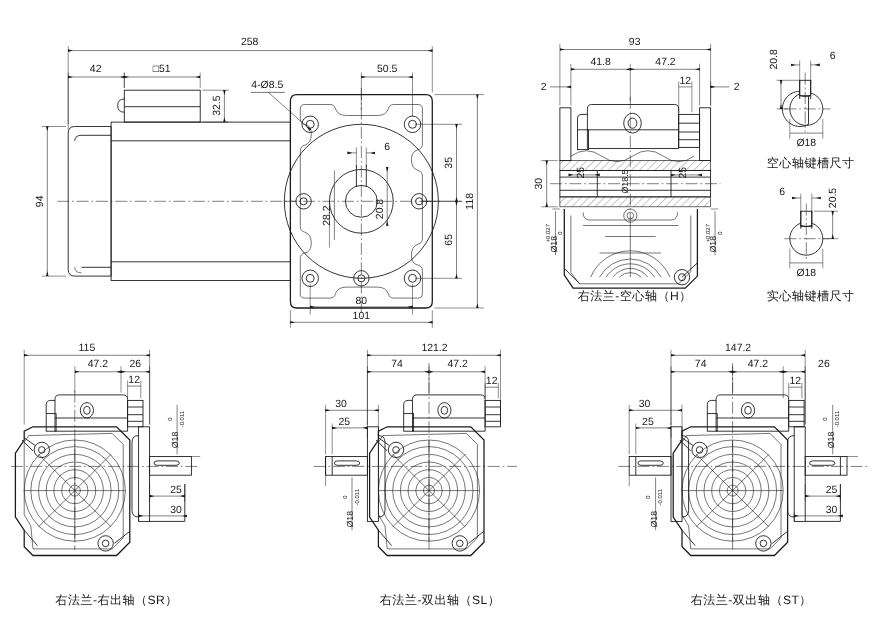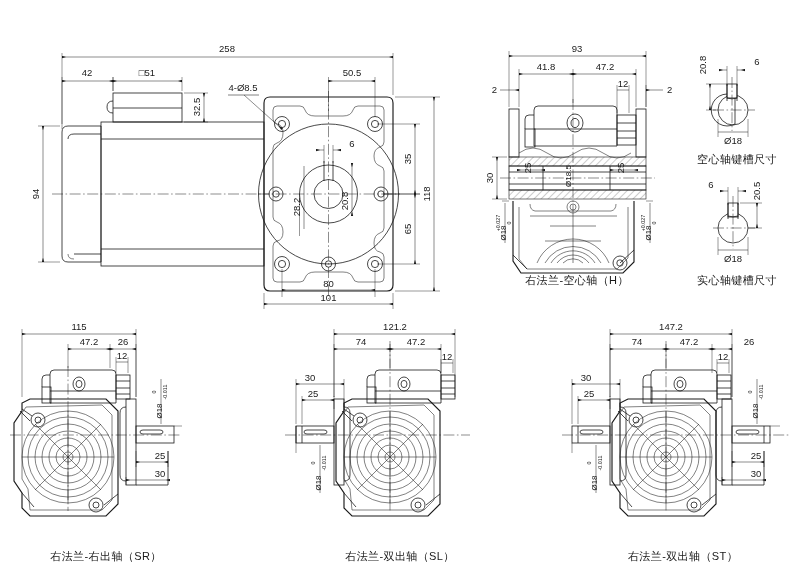--- a/index.html
+++ b/index.html
@@ -1,18 +1,18 @@
 <!DOCTYPE html>
 <html><head>
 <meta charset="utf-8">
 <style>
   html,body{margin:0;padding:0;background:#ffffff;}
   body{width:800px;height:577px;position:relative;overflow:hidden;
        font-family:"Liberation Sans", sans-serif;color:#1a1a1a;}
-  #sheet{position:absolute;left:0;top:11px;width:800px;height:416px;}
+  #sheet{position:absolute;left:0;top:0;width:800px;height:416px;}
   svg{display:block;}
   .ln{stroke:#1a1a1a;stroke-width:.8;fill:none;}
   .thin{stroke:#1a1a1a;stroke-width:.55;fill:none;}
   .thick{stroke:#1a1a1a;stroke-width:1.15;fill:none;}
   .dim{stroke:#1a1a1a;stroke-width:.5;fill:none;}
   .ext{stroke:#1a1a1a;stroke-width:.45;fill:none;}
   .ctr{stroke:#1a1a1a;stroke-width:.5;fill:none;stroke-dasharray:11 2.5 1.6 2.5;}
   .wh{fill:#ffffff;}
   text{font-family:"Liberation Sans", sans-serif;fill:#1a1a1a;}
   .t{font-size:9.5px;}

